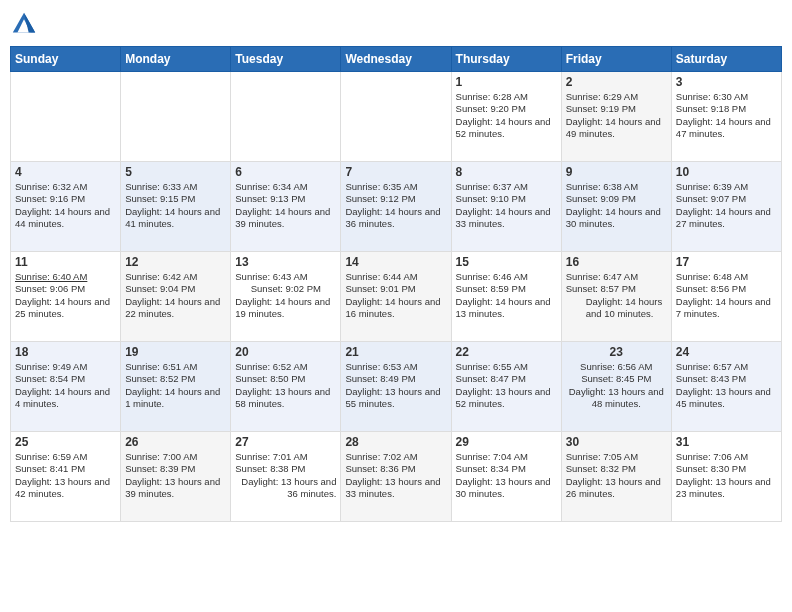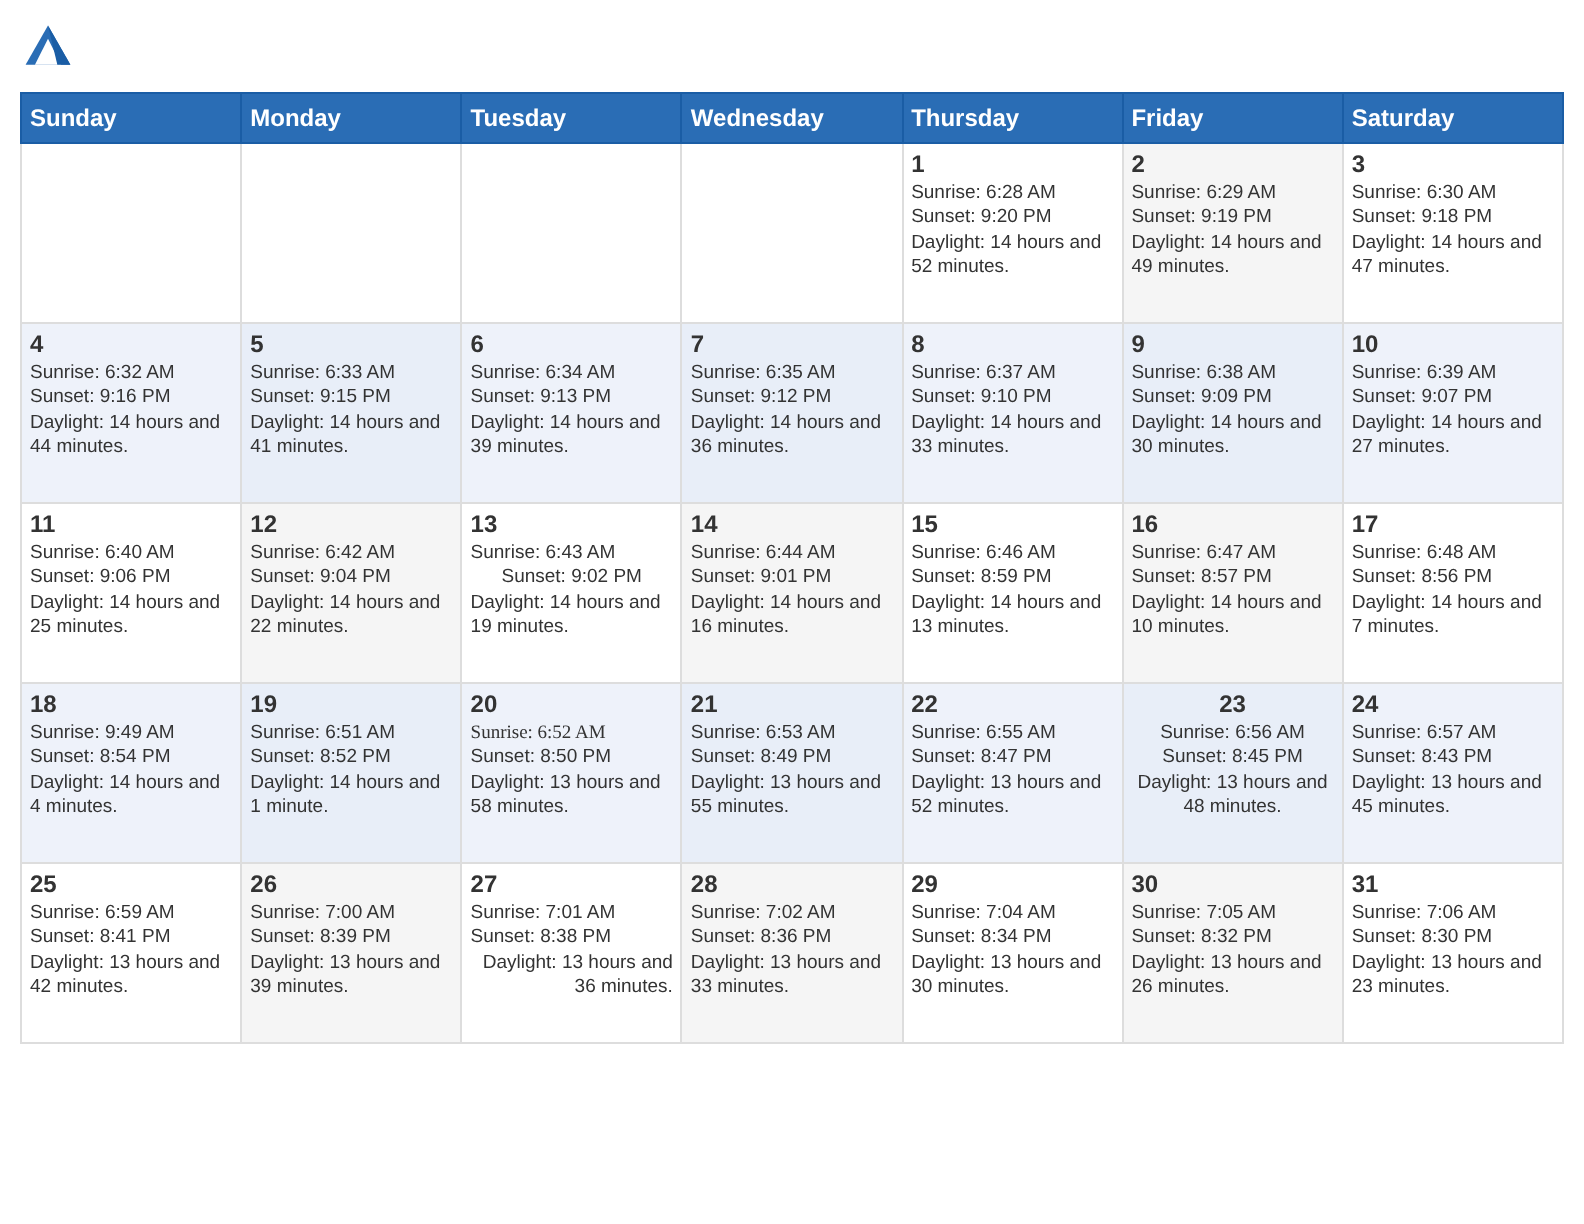--- a/index.html
+++ b/index.html
@@ -201,21 +201,21 @@
         <td style="background: rgb(238, 242, 250);">
           <span class="day-num">10</span>
           <div style="font-size: 9.5px; line-height: 1.3;">Sunrise: 6:39 AM</div>
           <div style="font-size: 9.5px; line-height: 1.3;">Sunset: 9:07 PM</div>
           <div style="font-size: 9.5px; line-height: 1.3;">Daylight: 14 hours and 27 minutes.</div>
         </td>
       </tr>
       <tr>
         <td style="background: rgb(255, 255, 255);">
           <span class="day-num">11</span>
-          <div style="font-size: 9.5px; line-height: 1.3;">Sunrise: 6:40 AM</div>
+          <div style="font-size: 9.5px; line-height: 1.3; text-decoration: underline;">Sunrise: 6:40 AM</div>
           <div style="font-size: 9.5px; line-height: 1.3;">Sunset: 9:06 PM</div>
           <div style="font-size: 9.5px; line-height: 1.3;">Daylight: 14 hours and 25 minutes.</div>
         </td>
         <td style="background: rgb(245, 245, 245);">
           <span class="day-num">12</span>
           <div style="font-size: 9.5px; line-height: 1.3;">Sunrise: 6:42 AM</div>
           <div style="font-size: 9.5px; line-height: 1.3;">Sunset: 9:04 PM</div>
           <div style="font-size: 9.5px; line-height: 1.3;">Daylight: 14 hours and 22 minutes.</div>
         </td>
         <td style="background: rgb(255, 255, 255);">
@@ -233,21 +233,21 @@
         <td style="background: rgb(255, 255, 255);">
           <span class="day-num">15</span>
           <div style="font-size: 9.5px; line-height: 1.3;">Sunrise: 6:46 AM</div>
           <div style="font-size: 9.5px; line-height: 1.3;">Sunset: 8:59 PM</div>
           <div style="font-size: 9.5px; line-height: 1.3;">Daylight: 14 hours and 13 minutes.</div>
         </td>
         <td style="background: rgb(245, 245, 245);">
           <span class="day-num">16</span>
           <div style="font-size: 9.5px; line-height: 1.3;">Sunrise: 6:47 AM</div>
           <div style="font-size: 9.5px; line-height: 1.3;">Sunset: 8:57 PM</div>
-          <div style="font-size: 9.5px; line-height: 1.3;">Daylight: 14 hours and 10 minutes.</div>
+          <div style="font-size: 9.5px; line-height: 1.3; margin-left: 20px;">Daylight: 14 hours and 10 minutes.</div>
         </td>
         <td style="background: rgb(255, 255, 255);">
           <span class="day-num">17</span>
           <div style="font-size: 9.5px; line-height: 1.3;">Sunrise: 6:48 AM</div>
           <div style="font-size: 9.5px; line-height: 1.3;">Sunset: 8:56 PM</div>
           <div style="font-size: 9.5px; line-height: 1.3;">Daylight: 14 hours and 7 minutes.</div>
         </td>
       </tr>
       <tr>
         <td style="background: rgb(238, 242, 250);">
@@ -257,21 +257,21 @@
           <div style="font-size: 9.5px; line-height: 1.3;">Daylight: 14 hours and 4 minutes.</div>
         </td>
         <td style="background: rgb(232, 238, 248);">
           <span class="day-num">19</span>
           <div style="font-size: 9.5px; line-height: 1.3;">Sunrise: 6:51 AM</div>
           <div style="font-size: 9.5px; line-height: 1.3;">Sunset: 8:52 PM</div>
           <div style="font-size: 9.5px; line-height: 1.3;">Daylight: 14 hours and 1 minute.</div>
         </td>
         <td style="background: rgb(238, 242, 250);">
           <span class="day-num">20</span>
-          <div style="font-size: 9.5px; line-height: 1.3; font-family: Liberation Serif, serif;">Sunrise: 6:52 AM</div>
+          <div style="font-size: 9.5px; line-height: 1.3;">Sunrise: 6:52 AM</div>
           <div style="font-size: 9.5px; line-height: 1.3;">Sunset: 8:50 PM</div>
           <div style="font-size: 9.5px; line-height: 1.3;">Daylight: 13 hours and 58 minutes.</div>
         </td>
         <td style="background: rgb(232, 238, 248);">
           <span class="day-num">21</span>
           <div style="font-size: 9.5px; line-height: 1.3;">Sunrise: 6:53 AM</div>
           <div style="font-size: 9.5px; line-height: 1.3;">Sunset: 8:49 PM</div>
           <div style="font-size: 9.5px; line-height: 1.3;">Daylight: 13 hours and 55 minutes.</div>
         </td>
         <td style="background: rgb(238, 242, 250);">

